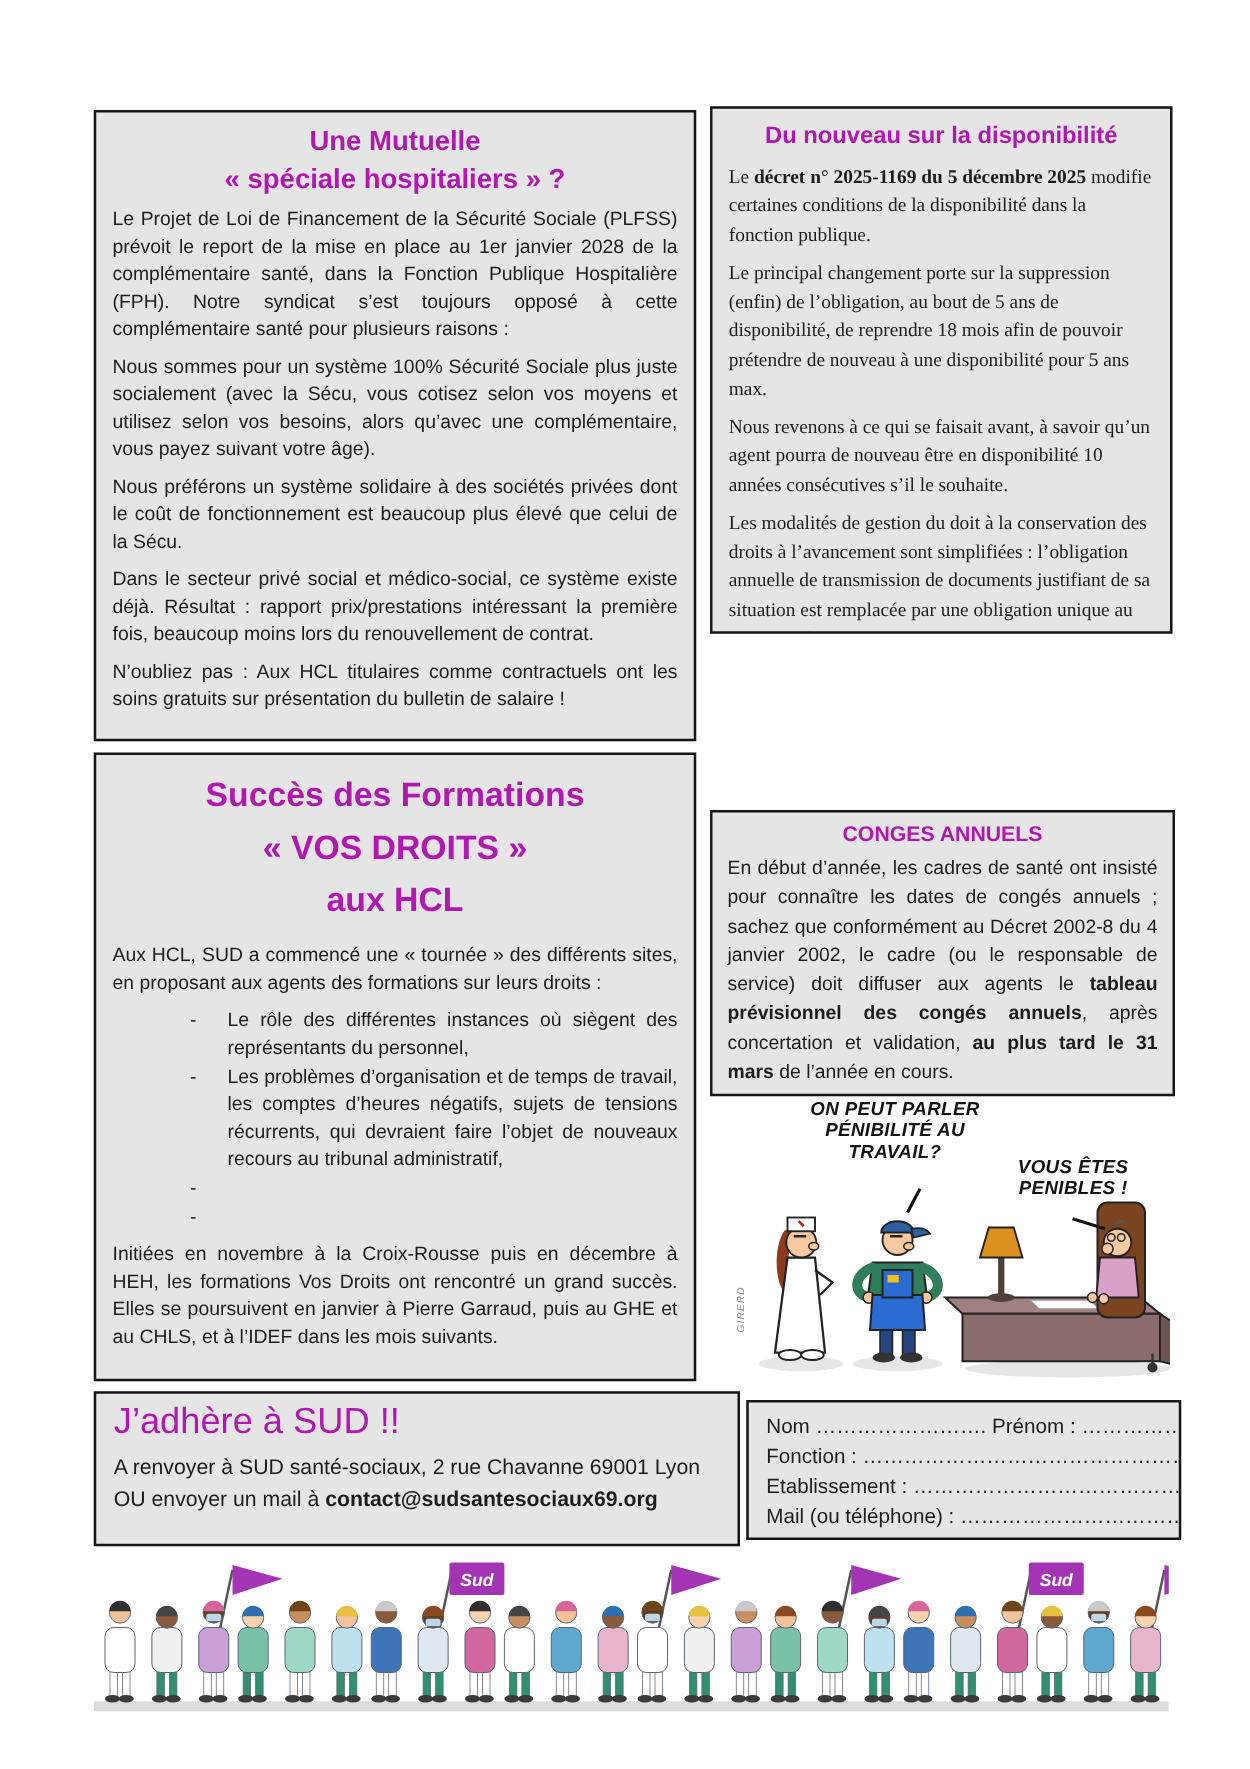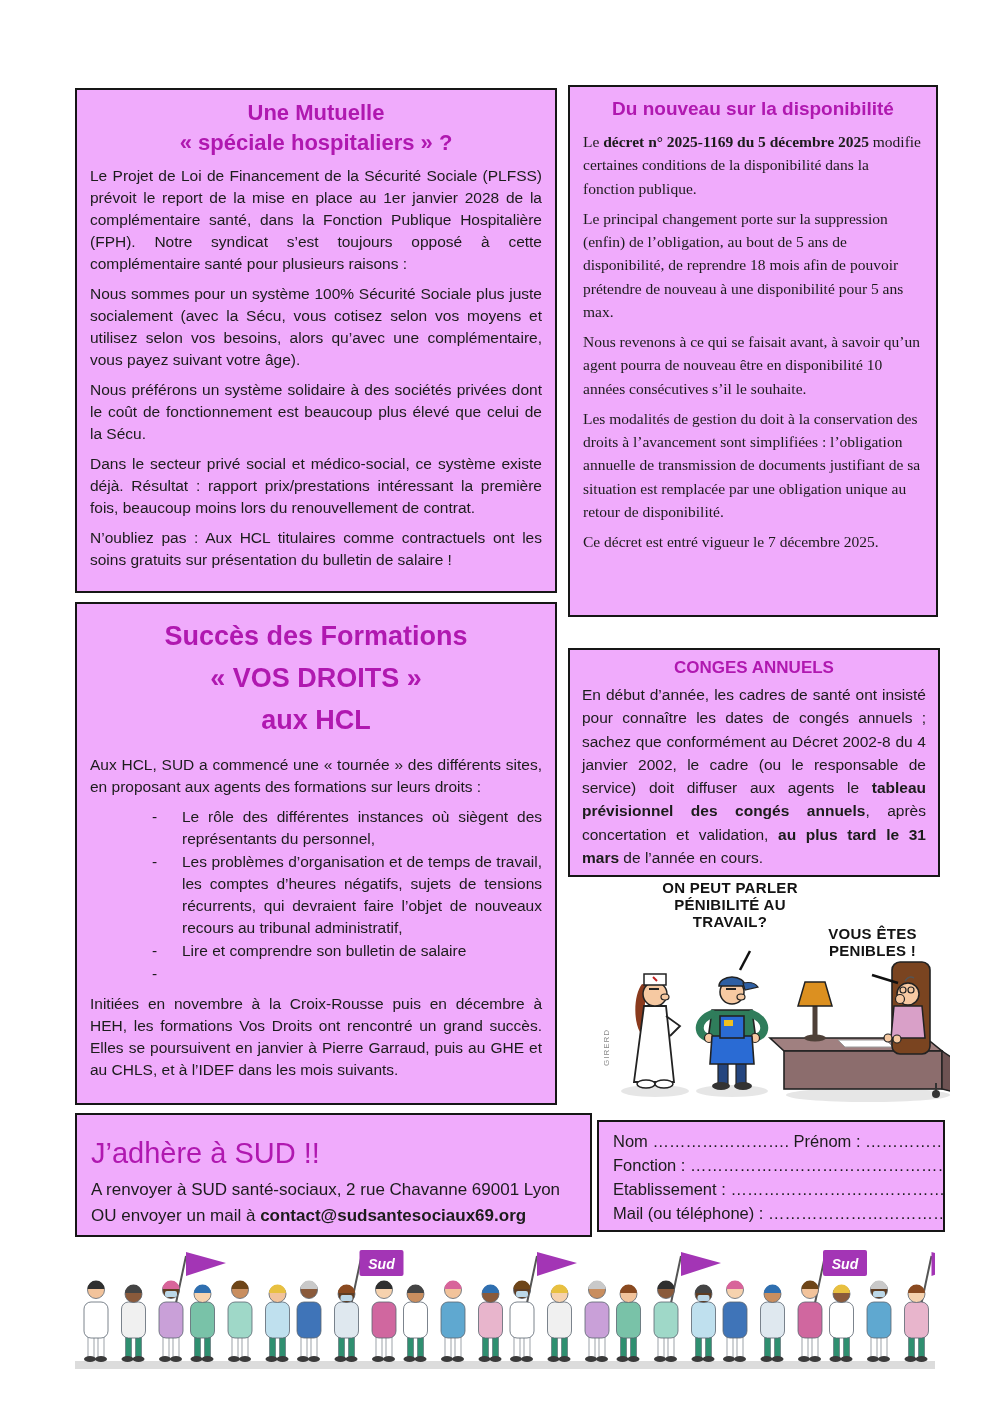--- a/index.html
+++ b/index.html
@@ -1,38 +1,38 @@
 <!DOCTYPE html>
 <html lang="fr" style="--accent: #b018b0; --border: #161616;"><head>
 <meta charset="utf-8">
 <style>
   :root{ --accent:#b018b0; --border:#161616; }
   html,body{ margin:0; padding:0; background:#ffffff; }
   .page{ position:relative; width:1000px; height:1415px; background:#fff;
          font-family:"Liberation Sans", sans-serif; color:#1c1c1c; overflow:hidden; }
-  .box{ position:absolute; border:2px solid var(--border); box-sizing:border-box; background:#f0abfc; overflow:hidden; }
+  .box{ position:absolute; border:2px solid var(--border); box-sizing:border-box; background:#e5e5e5; overflow:hidden; }
 
   
   #box-mutuelle   { left:75px;  top:88px;   width:482px; height:505px; padding:6px 13px; }
   #box-formations { left:75px;  top:602px;  width:482px; height:503px; padding:8px 13px; }
-  #box-dispo      { left:568px; top:85px;   width:370px; height:532px; padding:8px 13px; }
+  #box-dispo      { left:568px; top:85px;   width:370px; height:422px; padding:8px 13px; }
   #box-conges     { left:568px; top:648px;  width:372px; height:229px; padding:6px 12px; }
   #box-adhesion   { left:75px;  top:1113px; width:517px; height:124px; padding:6px 14px; }
   #box-form       { left:597px; top:1120px; width:348px; height:112px; padding:8px 14px; }
-  #cartoon        { position:absolute; left:600px; top:878px; width:350px; height:232px; }
+  #cartoon        { position:absolute; left:586px; top:878px; width:350px; height:232px;font-style:italic; }
   #crowd          { position:absolute; left:75px;  top:1248px; width:860px; height:127px; }
 
   
   .mag{ color:var(--accent); }
   .t-center{ text-align:center; }
   #box-mutuelle .title{ font-size:22px; font-weight:700; line-height:1.35; margin:2px 0 4px; }
   #box-formations .title{ font-size:27px; font-weight:700; line-height:1.55; margin:4px 0 12px; }
   #box-dispo .title{ font-size:19px; font-weight:700; margin:3px 0 10px; }
   #box-conges .title{ font-size:17px; font-weight:700; margin:2px 0 5px; }
-  #box-adhesion .title{ font-size:29px; font-weight:400; margin:16px 0 7px; }
+  #box-adhesion .title{ font-size:29px; font-weight:400; margin:0 0 7px; }
 
   .para{ font-size:15.5px; line-height:1.42; text-align:justify; margin:8px 0; }
   #box-dispo .para{ text-align:left; line-height:1.5; margin:7px 0;font-family:Liberation Serif, serif; }
   #box-conges .para{ line-height:1.5; margin:4px 0; }
   .b{ font-weight:700; }
 
   .bullet{ display:flex; font-size:15.5px; line-height:1.42; margin:1px 0; }
   .bullet .dash{ margin-left:62px; width:30px; flex:0 0 auto; }
   .bullet .btxt{ flex:1; text-align:justify; }
 
@@ -83,21 +83,20 @@
     <div class="bullet">
       <span class="dash">-</span>
       <span class="btxt">Le rôle des différentes instances où siègent des représentants du personnel,</span>
     </div>
     <div class="bullet">
       <span class="dash">-</span>
       <span class="btxt">Les problèmes d’organisation et de temps de travail, les comptes d’heures négatifs, sujets de tensions récurrents, qui devraient faire l’objet de nouveaux recours au tribunal administratif,</span>
     </div>
     <div class="bullet">
       <span class="dash">-</span>
-      <span class="btxt">Lire et comprendre son bulletin de salaire</span>
     </div>
     <div class="bullet">
       <span class="dash">-</span>
     </div>
     <div class="para" style="">Initiées en novembre à la Croix-Rousse puis en décembre à HEH, les formations Vos Droits ont rencontré un grand succès. Elles se poursuivent en janvier à Pierre Garraud, puis au GHE et au CHLS, et à l’IDEF dans les mois suivants.</div>
   </div>
 
   <div class="box" id="box-conges">
     <div class="title mag t-center">CONGES ANNUELS</div>
     <div class="para"><span>En début d’année, les cadres de santé ont insisté pour connaître les dates de congés annuels ; sachez que conformément au Décret 2002-8 du 4 janvier 2002, le cadre (ou le responsable de service) doit diffuser aux agents le </span><span class="b">tableau prévisionnel des congés annuels</span><span>, après concertation et validation, </span><span class="b">au plus tard le 31 mars</span><span> de l’année en cours.</span></div>

